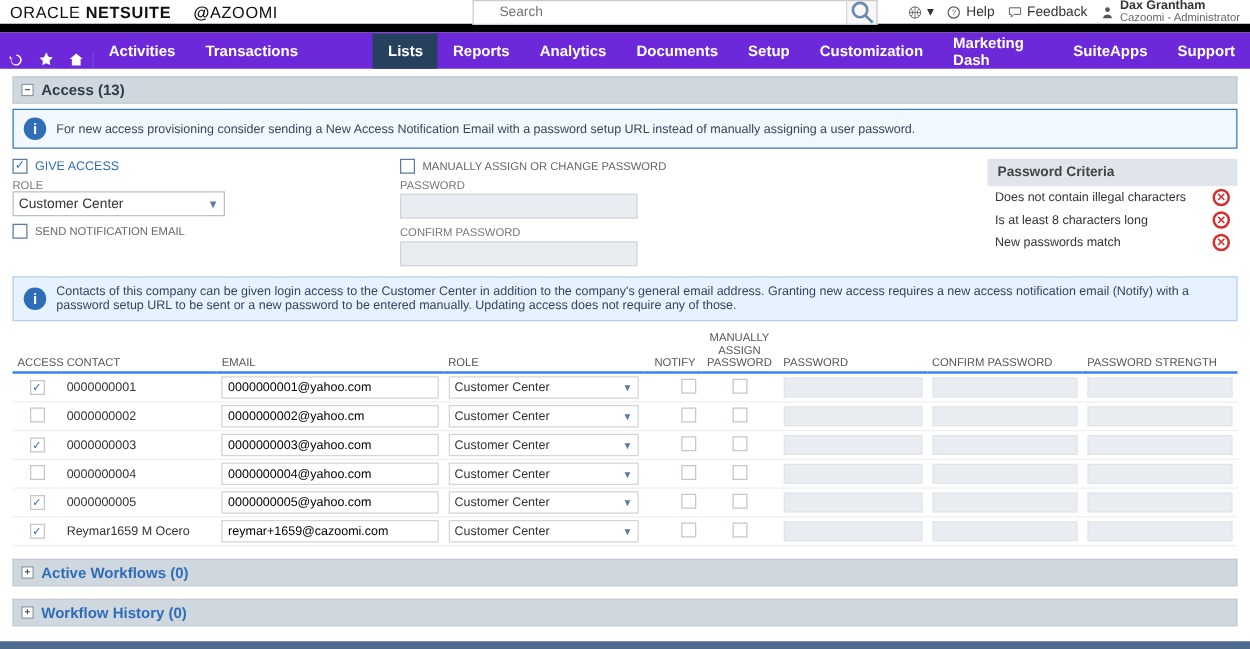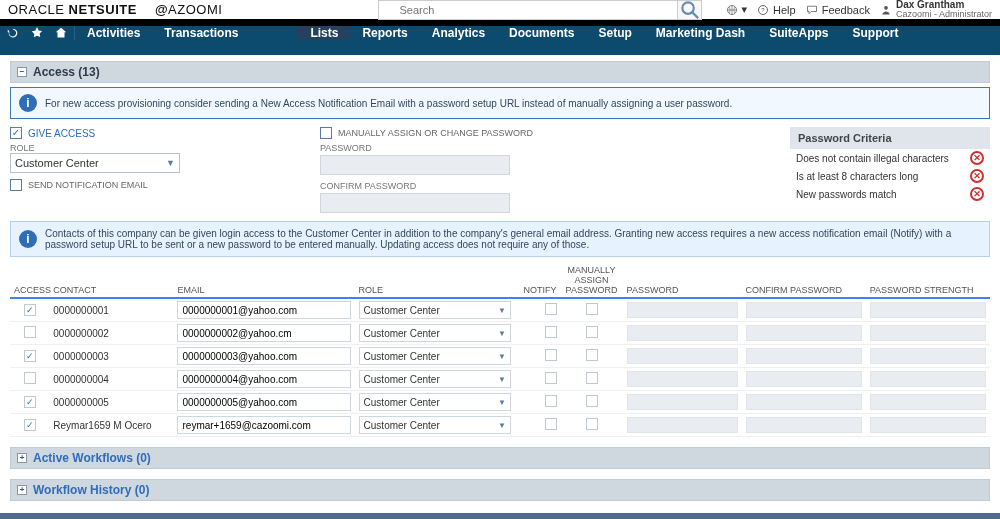--- a/index.html
+++ b/index.html
@@ -15,21 +15,21 @@
   .search-input { width: 300px; height: 20px; border: 1px solid #ccc; padding: 2px 21px; color: #777; font-size: 11px; }
   .search-btn { width: 24px; height: 20px; border: 1px solid #ccc; border-left: none; background: #f7f7f7; color: #6a8baf; display:flex; align-items:center; justify-content:center; }
   .top-right { display:flex; align-items:center; gap: 10px; margin-left: 24px; }
   .top-right .link { color: #333; font-size: 11px; display:flex; align-items:center; gap:4px; }
   .top-right svg { width:12px; height:12px; fill:#555; }
   .user-block { line-height: 1.05; font-size: 10px; color:#333; text-align:left; }
   .user-block .u1 { font-weight:600; }
   .user-block .u2 { font-size:9px; color:#666; }
 
   
-  .nav { background: #0c4a6e; height: 29px; display:flex; align-items:flex-start; color:#fff; }
+  .nav { background: #6d28d9; height: 29px; display:flex; align-items:flex-end; color:#fff; }
   .nav-icons { display:flex; align-items:center; padding: 0 6px; gap: 10px; border-right: 1px solid rgba(255,255,255,0.12); }
   .nav-icons svg { width:14px; height:14px; fill:#fff; }
   .nav-items { display:flex; }
   .nav-item { padding: 0 12px; display:flex; align-items:center; font-weight:700; font-size:12px; cursor:pointer; }
   .nav-item.active { background: #26415e; margin-left: 48px; }
 
   
   .sec-header { margin: 6px 10px 0 10px; background: #cfd7df; border: 1px solid #c3cbd4; display:flex; align-items:center; height: 22px; padding: 0 6px; font-weight:700; color:#2d3b4a; font-size:12px; }
   .sec-header .expander { width:10px; height:10px; background:#fff; border:1px solid #8a97a6; margin-right:6px; display:flex; align-items:center; justify-content:center; font-size:8px; color:#3a4a5b; line-height:0; }
 
@@ -155,20 +155,21 @@
       </svg>
   </div>
   <div class="nav-items" id="nav-items">
       <div class="nav-item">Activities</div>
       <div class="nav-item">Transactions</div>
       <div class="nav-item active">Lists</div>
       <div class="nav-item">Reports</div>
       <div class="nav-item">Analytics</div>
       <div class="nav-item">Documents</div>
       <div class="nav-item">Setup</div>
+      <div class="nav-item">Customization</div>
       <div class="nav-item">Marketing Dash</div>
       <div class="nav-item">SuiteApps</div>
       <div class="nav-item">Support</div>
     </div>
 </div>
 
 <div class="sec-header">
   <span class="expander">−</span>
   <span>Access (13)</span>
 </div>

